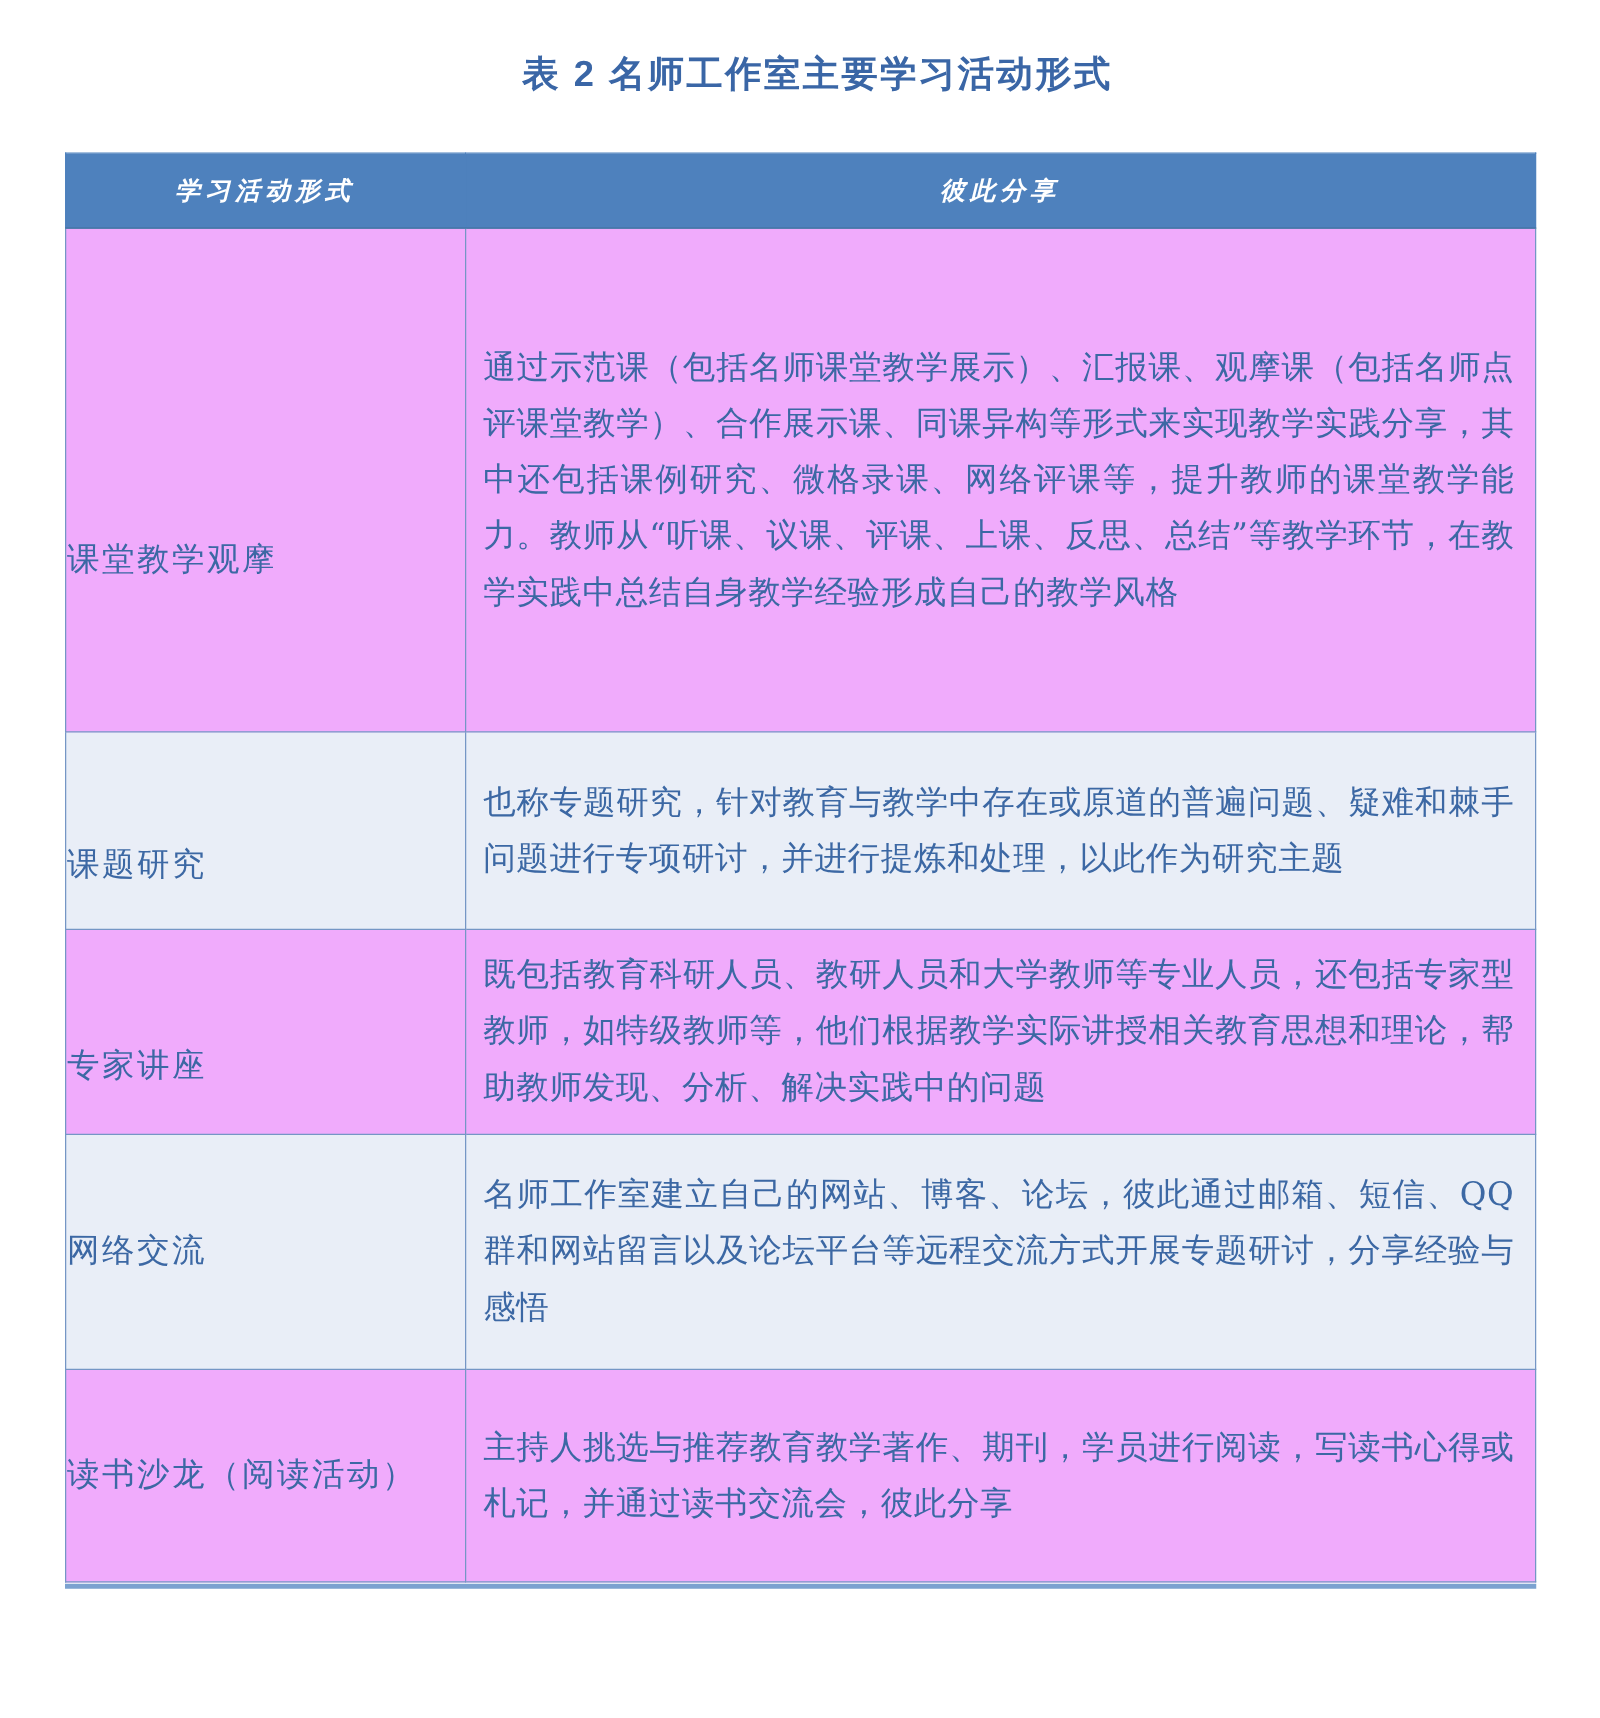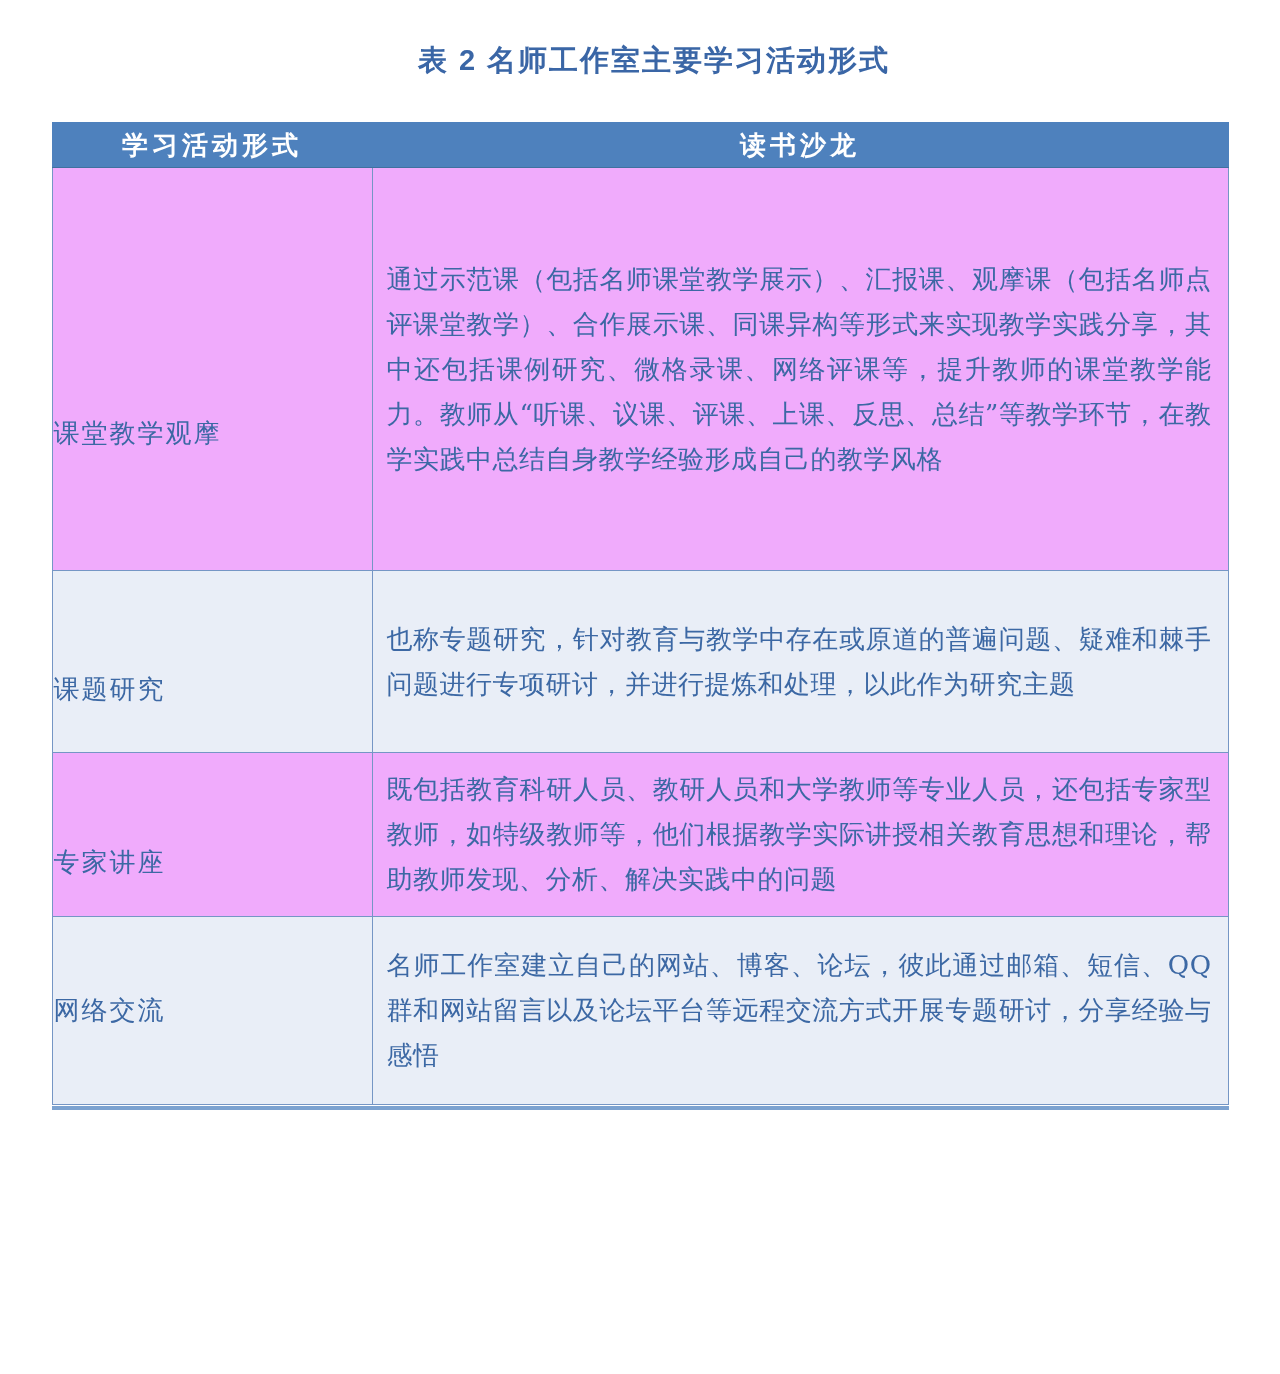--- a/index.html
+++ b/index.html
@@ -31,28 +31,29 @@
   }
   table.activities {
     width: 1177px;
     margin: 44px auto 0 auto;
     border-collapse: collapse;
     table-layout: fixed;
   }
   table.activities th {
     background: var(--header-bg);
     color: var(--header-text);
-    font-size: 26px;
+    font-size: 20px;
     font-weight: bold;
     letter-spacing: 4px;
-    height: 45px;
+    height: 60px;
     border: 1px solid var(--header-bg);
     border-bottom: 1px solid #40719f;
     text-align: center;
     vertical-align: middle;
+    font-style: italic;
   }
   table.activities col.c-label { width: 320px; }
   table.activities td {
     border: 1px solid var(--border);
     color: var(--body-text);
     font-size: 26px;
     vertical-align: middle;
     background: #f0abfc;
   }
   tr.alt td { background: var(--row-alt-bg); }
@@ -65,21 +66,21 @@
   td.label-cell .shift-65 { top: 64px; }
   td.label-cell .shift-28 { top: 28px; }
   td.content-cell {
     padding: 10px 16px 10px 14px;
     text-align: justify;
     text-justify: inter-ideograph;
     line-height: 45px;
     letter-spacing: 0.5px;
   }
   tr.r1 td { height: 403px; }
-  tr.r2 td { height: 182px; }
+  tr.r2 td { height: 158px; }
   tr.r3 td { height: 164px; }
   tr.r4 td { height: 188px; }
   tr.r5 td { height: 170px; }
   .bottom-bar {
     width: 1177px;
     height: 4px;
     margin: 1px auto 0 auto;
     background: var(--bottom-bar);
   }
 </style>
@@ -89,21 +90,21 @@
 <div class="caption">表 2  名师工作室主要学习活动形式</div>
 
 <table class="activities">
   <colgroup>
     <col class="c-label">
     <col class="c-content">
   </colgroup>
   <thead>
     <tr>
       <th>学习活动形式</th>
-      <th>读书沙龙</th>
+      <th>彼此分享</th>
     </tr>
   </thead>
   <tbody>
     <tr class="r1">
       <td class="label-cell">
         <span class="lbl shift-65">课堂教学观摩</span>
       </td>
       <td class="content-cell">通过示范课（包括名师课堂教学展示）、汇报课、观摩课（包括名师点评课堂教学）、合作展示课、同课异构等形式来实现教学实践分享，其中还包括课例研究、微格录课、网络评课等，提升教师的课堂教学能力。教师从“听课、议课、评课、上课、反思、总结”等教学环节，在教学实践中总结自身教学经验形成自己的教学风格</td>
     </tr>
     <tr class="r2 alt">
@@ -117,15 +118,21 @@
         <span class="lbl shift-28">专家讲座</span>
       </td>
       <td class="content-cell">既包括教育科研人员、教研人员和大学教师等专业人员，还包括专家型教师，如特级教师等，他们根据教学实际讲授相关教育思想和理论，帮助教师发现、分析、解决实践中的问题</td>
     </tr>
     <tr class="r4 alt">
       <td class="label-cell">
         <span class="lbl">网络交流</span>
       </td>
       <td class="content-cell">名师工作室建立自己的网站、博客、论坛，彼此通过邮箱、短信、QQ 群和网站留言以及论坛平台等远程交流方式开展专题研讨，分享经验与感悟</td>
     </tr>
+    <tr class="r5">
+      <td class="label-cell">
+        <span class="lbl">读书沙龙（阅读活动）</span>
+      </td>
+      <td class="content-cell">主持人挑选与推荐教育教学著作、期刊，学员进行阅读，写读书心得或札记，并通过读书交流会，彼此分享</td>
+    </tr>
   </tbody>
 </table>
 <div class="bottom-bar"></div>
 
 </body></html>

